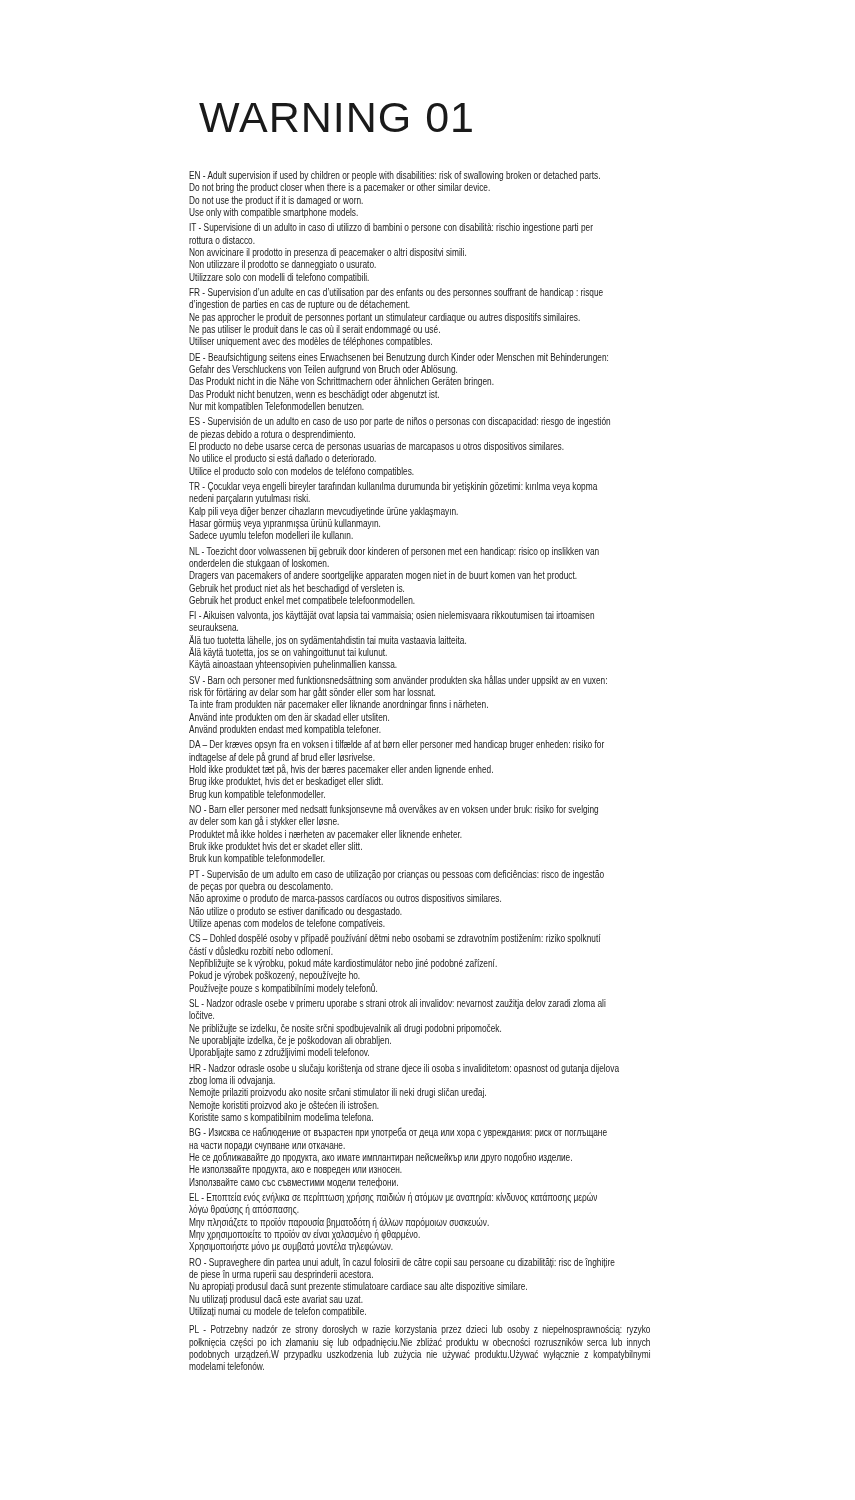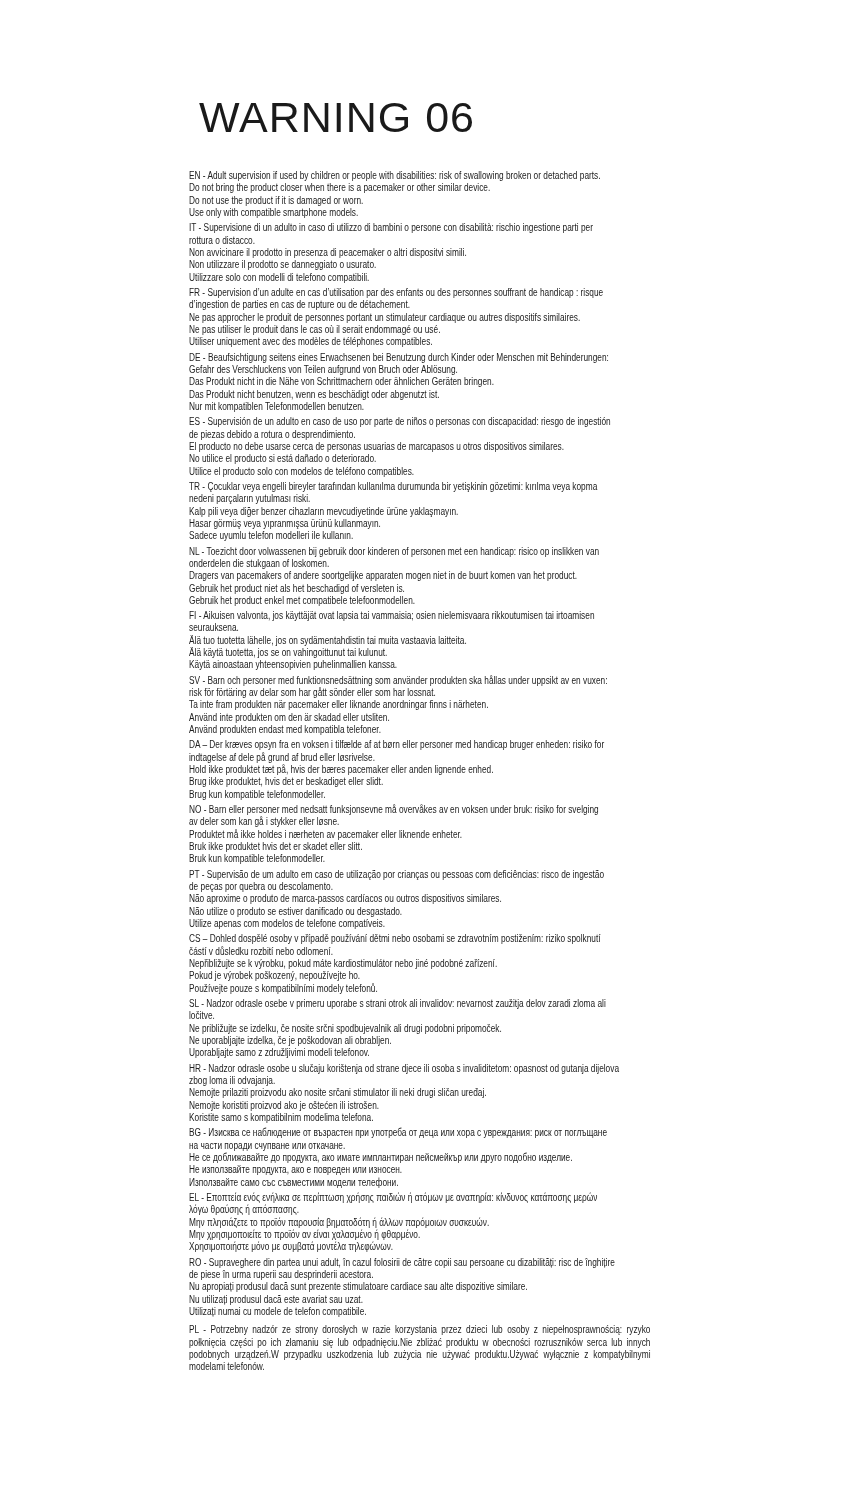--- a/index.html
+++ b/index.html
@@ -49,21 +49,21 @@
     text-align: justify;
     width: 556px;
     margin-top: 6px;
   }
 </style>
 </head>
 <body>
 
 <div class="page">
 
-  <h1 class="title">WARNING 06</h1>
+  <h1 class="title">WARNING 01</h1>
 
   <div class="text-col">
     <p class="sec">EN - Adult supervision if used by children or people with disabilities: risk of swallowing broken or detached parts.
 Do not bring the product closer when there is a pacemaker or other similar device.
 Do not use the product if it is damaged or worn.
 Use only with compatible smartphone models.</p>
     <p class="sec">IT - Supervisione di un adulto in caso di utilizzo di bambini o persone con disabilità: rischio ingestione parti per
 rottura o distacco.
 Non avvicinare il prodotto in presenza di peacemaker o altri dispositvi simili.
 Non utilizzare il prodotto se danneggiato o usurato.

